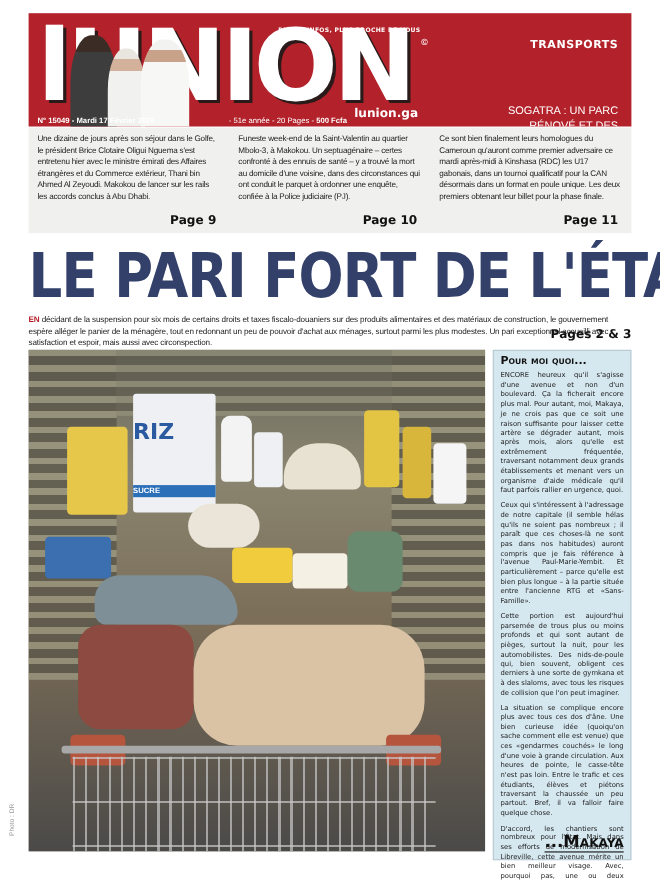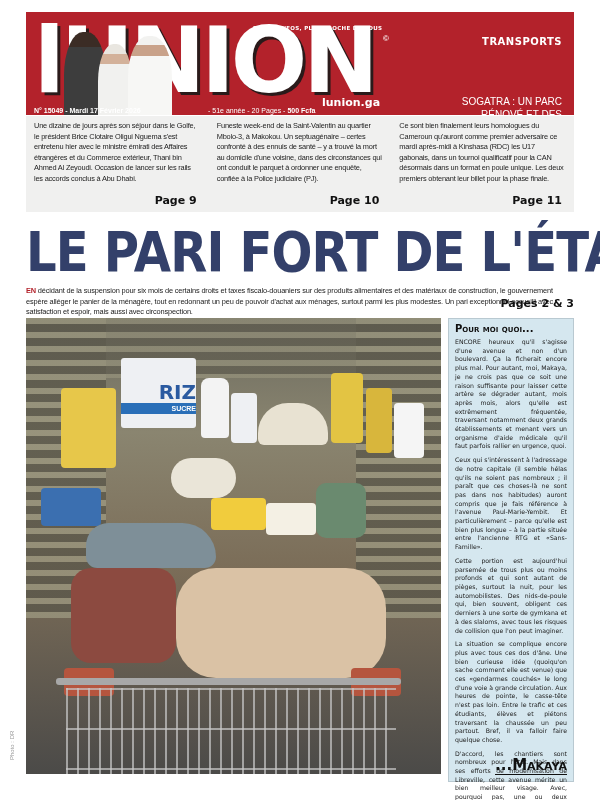--- a/index.html
+++ b/index.html
@@ -38,21 +38,21 @@
   .headline { position: absolute; left: 26px; top: 222px; width: 548px; font-family: "DejaVu Sans", sans-serif; font-weight: bold; font-size: 56px; color: #33406a; line-height: 60px; letter-spacing: -1px; transform: scaleX(0.86); transform-origin: left; white-space: nowrap; }
   .lede { position: absolute; left: 26px; top: 286px; width: 548px; font-size: 7.4px; line-height: 10.5px; color: #222; letter-spacing: -0.15px; }
   .lede .en { color: #b3222b; font-weight: bold; }
   .lede-page { position: absolute; right: 26px; top: 297px; font-family: "DejaVu Sans", sans-serif; font-weight: 900; font-size: 11px; color: #111; }
 
   
   .photo { position: absolute; left: 26px; top: 318px; width: 415px; height: 456px; overflow: hidden;
     background: linear-gradient(180deg, #6b6a5e 0%, #8a8570 25%, #7b6d58 55%, #4b4a48 100%); }
   .shelf { position: absolute; background: repeating-linear-gradient(180deg, #9b977f 0 6px, #5a574a 6px 14px); opacity: 0.8; }
   .item { position: absolute; border-radius: 4px; }
-  .riz-bag { position: absolute; left: 95px; top: 40px; width: 75px; height: 70px; background: #eef0f3; border-radius: 3px; text-align: right; }
+  .riz-bag { position: absolute; left: 95px; top: 40px; width: 75px; height: 108px; background: #eef0f3; border-radius: 3px; text-align: left; }
   .riz-bag .riz { font-family: "DejaVu Sans", sans-serif; font-weight: bold; font-size: 20px; color: #2a5aa0; margin-top: 22px; }
   .riz-bag .sucre { position: absolute; left: 0; right: 0; bottom: 14px; background: #2a6fb8; color: #fff; font-size: 7px; font-weight: bold; padding: 2px 0; }
   .cart-handle { position: absolute; left: 30px; top: 360px; width: 345px; height: 7px; background: #a8a8a8; border-radius: 3px; }
   .grip { position: absolute; top: 350px; width: 50px; height: 28px; background: #b5553e; border-radius: 4px; }
   .cart-grid { position: absolute; left: 40px; top: 370px; width: 330px; height: 86px; background:
     repeating-linear-gradient(90deg, rgba(200,200,200,0.7) 0 2px, transparent 2px 11px),
     repeating-linear-gradient(180deg, rgba(200,200,200,0.7) 0 2px, transparent 2px 40px); }
   .photo-credit { position: absolute; left: 9px; top: 760px; font-size: 6px; color: #999; transform: rotate(-90deg); transform-origin: left top; }
 
   
@@ -78,21 +78,21 @@
   <div class="edition-info"><span>- 51e année - 20 Pages - </span><b>500 Fcfa</b></div>
   <div class="teaser-right">
     <div class="kicker">TRANSPORTS</div>
     <div class="title" style="width:120px;margin-left:auto;margin-top:48px;">SOGATRA : UN PARC RÉNOVÉ ET DES QUESTIONS</div>
     <div class="page">Page 7</div>
   </div>
 </div>
 
 <div class="teasers">
   <div class="teaser">
-    <div class="body">Une dizaine de jours après son séjour dans le Golfe, le président Brice Clotaire Oligui Nguema s'est entretenu hier avec le ministre émirati des Affaires étrangères et du Commerce extérieur, Thani bin Ahmed Al Zeyoudi. Occasion de lancer sur les rails les accords conclus à Abu Dhabi.</div>
+    <div class="body">Une dizaine de jours après son séjour dans le Golfe, le président Brice Clotaire Oligui Nguema s'est entretenu hier avec le ministre émirati des Affaires étrangères et du Commerce extérieur, Thani bin Ahmed Al Zeyoudi. Makokou de lancer sur les rails les accords conclus à Abu Dhabi.</div>
     <div class="page">Page 9</div>
   </div>
   <div class="teaser">
     <div class="body">Funeste week-end de la Saint-Valentin au quartier Mbolo-3, à Makokou. Un septuagénaire – certes confronté à des ennuis de santé – y a trouvé la mort au domicile d'une voisine, dans des circonstances qui ont conduit le parquet à ordonner une enquête, confiée à la Police judiciaire (PJ).</div>
     <div class="page">Page 10</div>
   </div>
   <div class="teaser">
     <div class="body">Ce sont bien finalement leurs homologues du Cameroun qu'auront comme premier adversaire ce mardi après-midi à Kinshasa (RDC) les U17 gabonais, dans un tournoi qualificatif pour la CAN désormais dans un format en poule unique. Les deux premiers obtenant leur billet pour la phase finale.</div>
     <div class="page">Page 11</div>
   </div>

